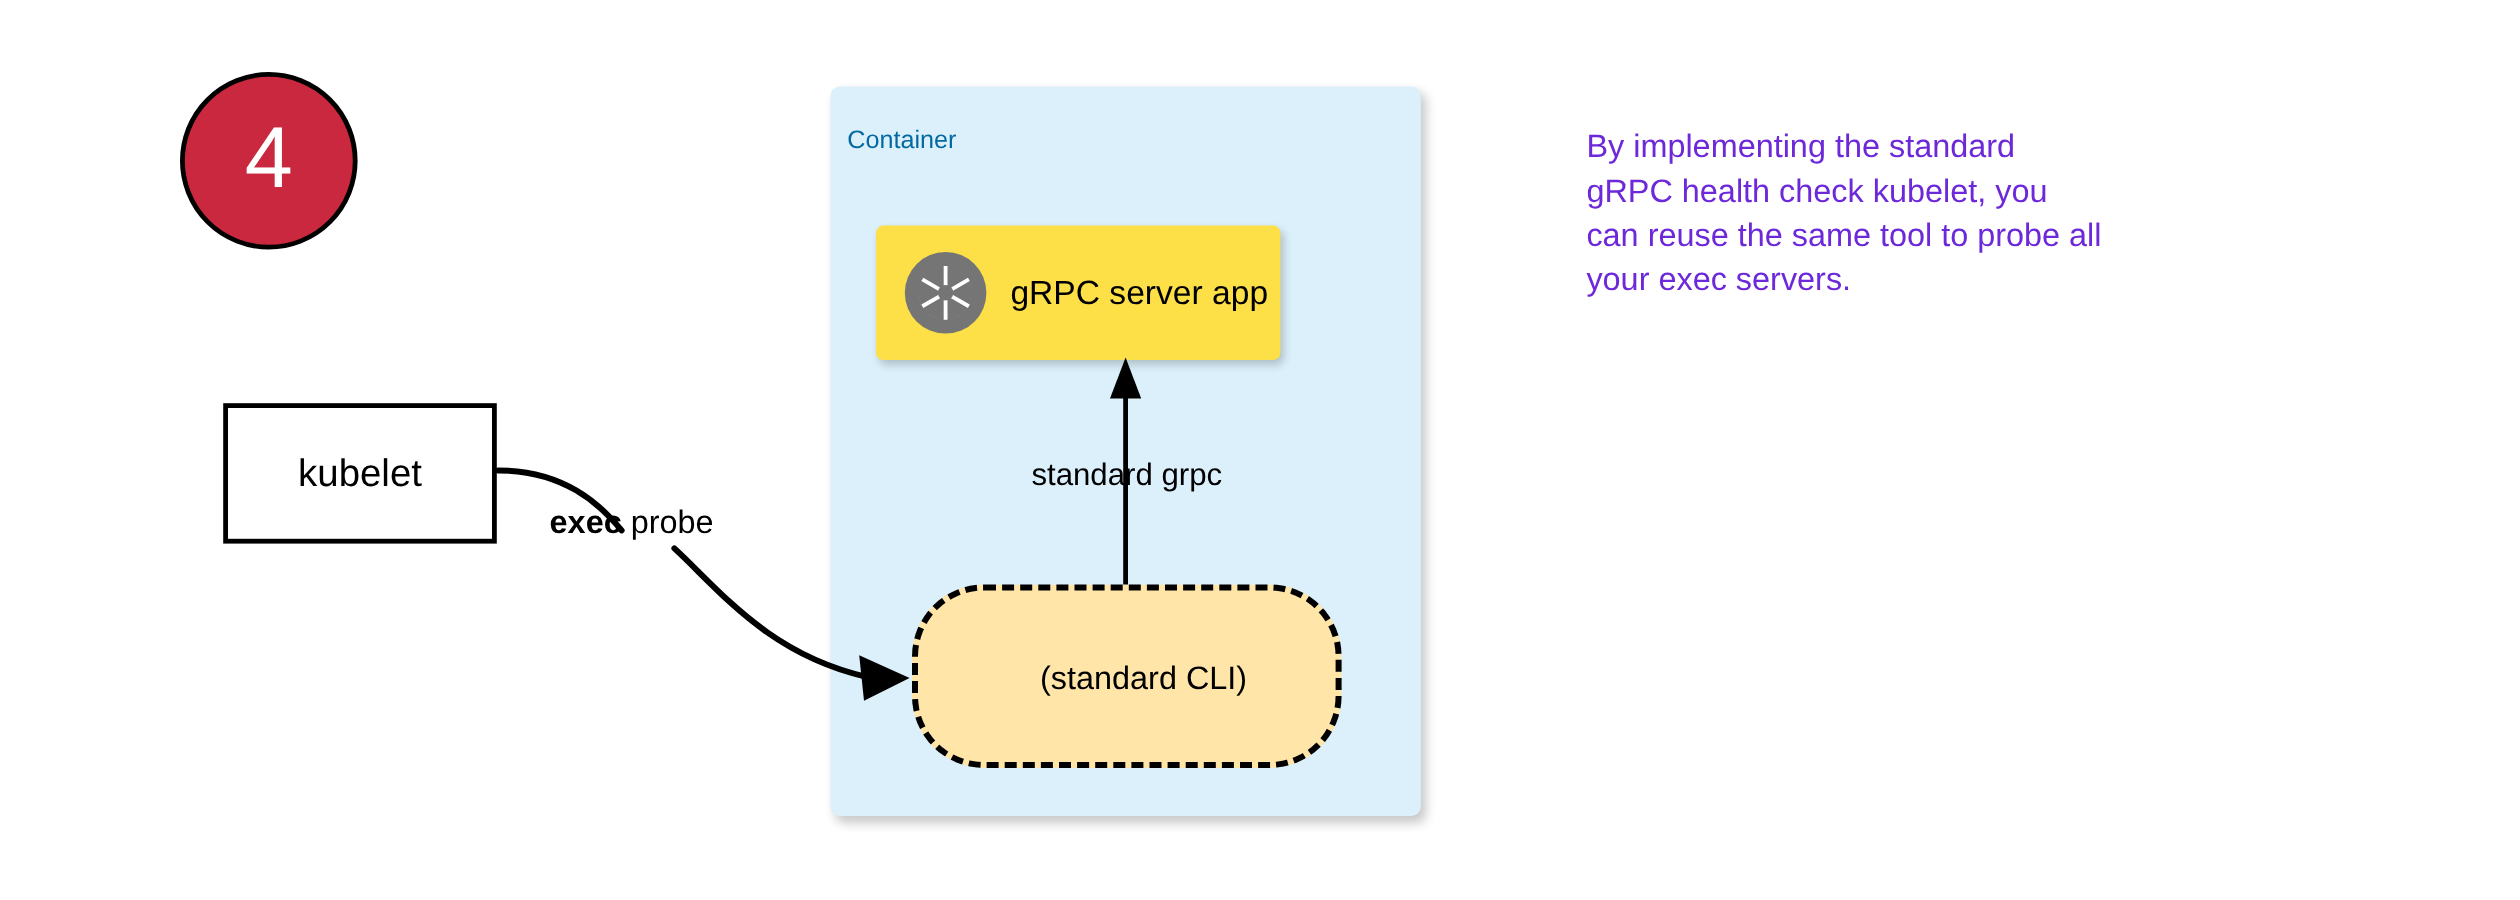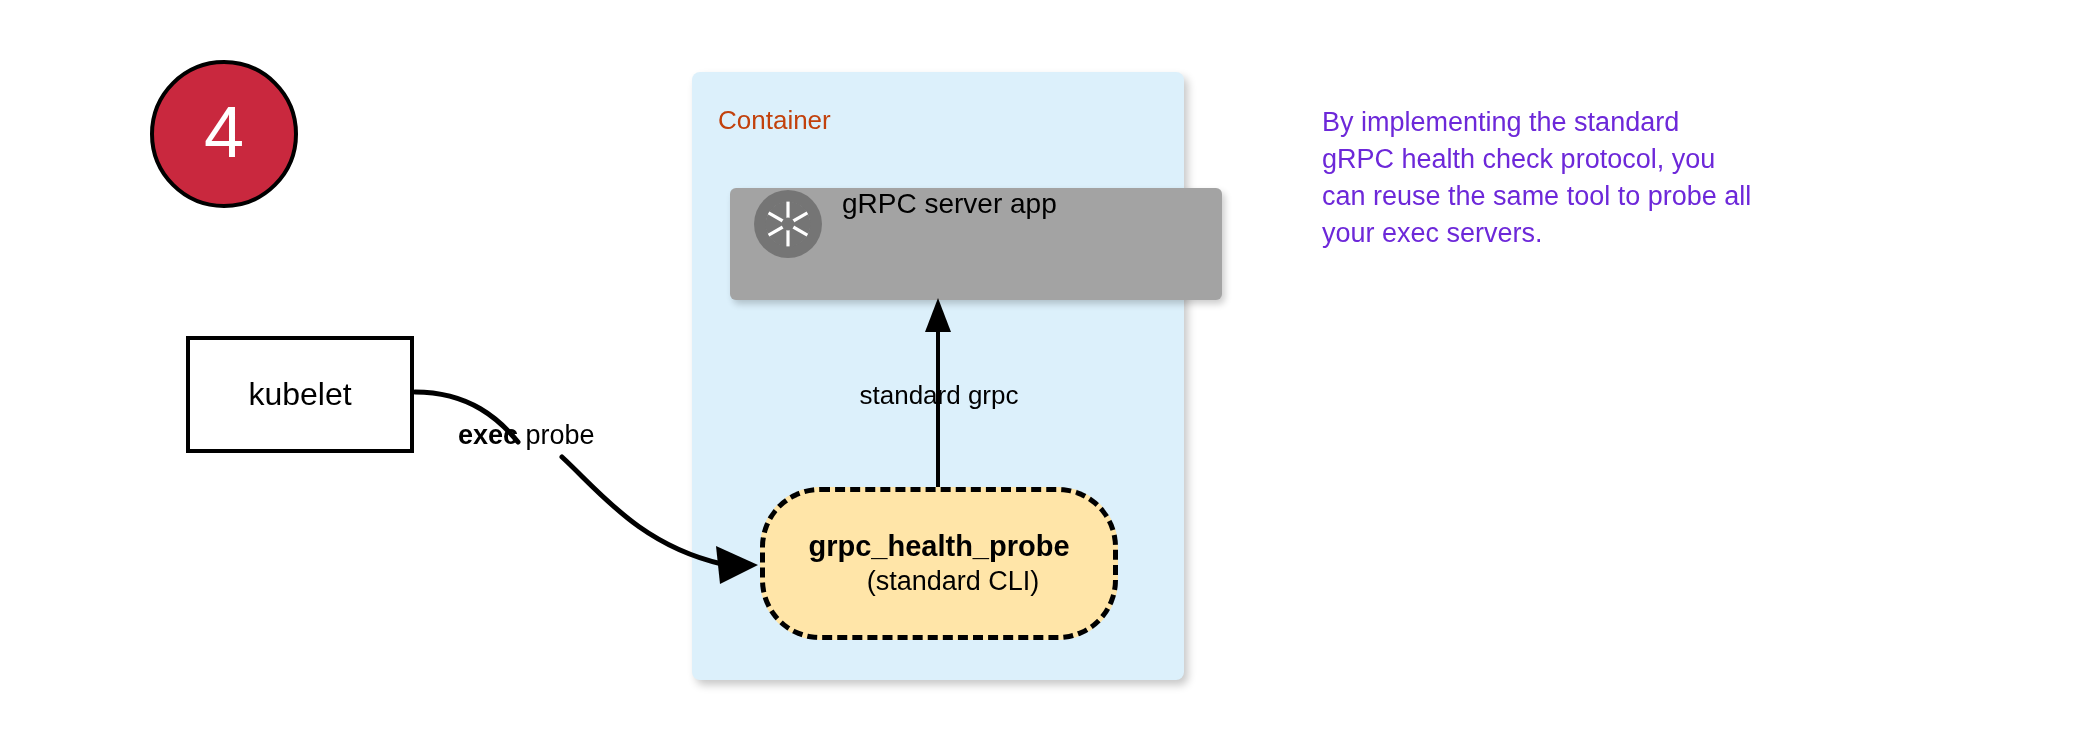--- a/index.html
+++ b/index.html
@@ -47,39 +47,40 @@
     top: 72px;
     width: 492px;
     height: 608px;
     background: #dcf0fb;
     border-radius: 8px;
     box-shadow: 4px 5px 9px rgba(0,0,0,0.22);
     box-sizing: border-box;
   }
   #container-label {
     position: absolute;
-    left: 26px;
+    left: 14px;
     top: 33px;
-    font-size: 26px;
-    color: #c2410c;
+    font-size: 21px;
+    color: #0369a1;
     white-space: nowrap;
   }
 
   
   #grpc-app-card {
     position: absolute;
     left: 730px;
     top: 188px;
-    width: 492px;
+    width: 337px;
     height: 112px;
-    background: #a3a3a3;
+    background: #fde047;
     border-radius: 6px;
     box-shadow: 3px 4px 7px rgba(0,0,0,0.20);
     box-sizing: border-box;
     display: flex;
+    align-items: center;
   }
   #grpc-app-icon {
     margin-left: 22px;
     width: 72px;
     height: 72px;
     flex: 0 0 auto;
   }
   #grpc-app-label {
     margin-left: 18px;
     font-size: 28px;
@@ -222,21 +223,20 @@
       </svg>
     </span>
     <span id="grpc-app-label">gRPC server app</span>
   </div>
 
   <div id="kubelet-box">
     <span id="kubelet-label">kubelet</span>
   </div>
 
   <div id="health-probe-box">
-    <span id="health-probe-title">grpc_health_probe</span>
     <span id="health-probe-sub">(standard CLI)</span>
   </div>
 
   <svg id="arrows" viewBox="0 0 2100 750">
 
     <g>
       <line x1="938" y1="487" x2="938" y2="318" stroke="#000000" stroke-width="4"></line>
       <polygon points="938,298 925,332 951,332" fill="#000000"></polygon>
     </g>
 
@@ -250,18 +250,18 @@
   <div id="exec-probe-label">
     <span class="b">exec</span><span> probe</span>
   </div>
 
   <div id="protocol-label">
     <div>standard grpc</div>
   </div>
 
   <div id="side-note">
     <div>By implementing the standard</div>
-    <div>gRPC health check protocol, you</div>
+    <div>gRPC health check kubelet, you</div>
     <div>can reuse the same tool to probe all</div>
     <div>your exec servers.</div>
   </div>
 
 </div>
 
 </body></html>

